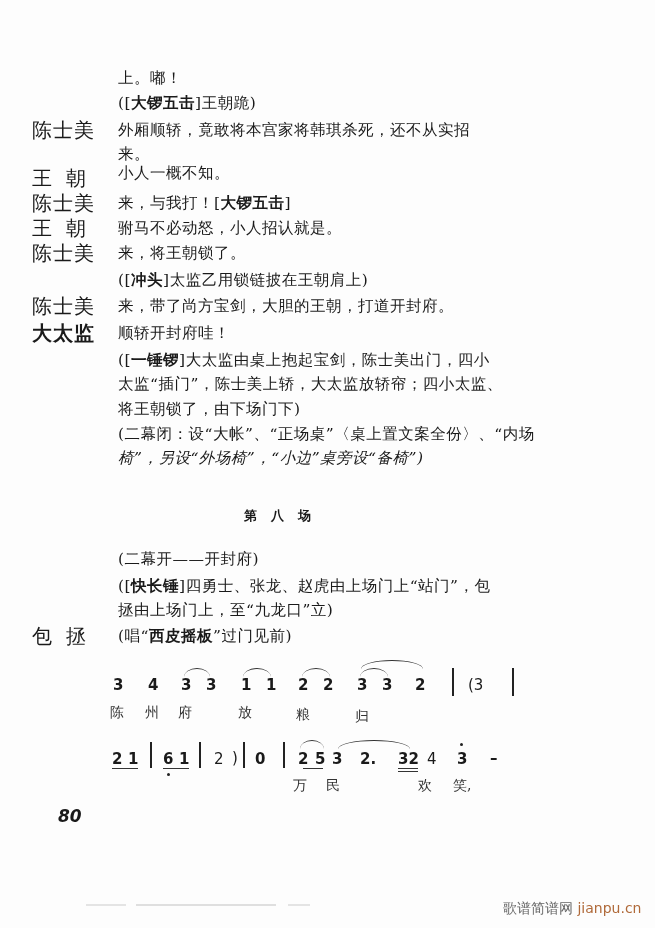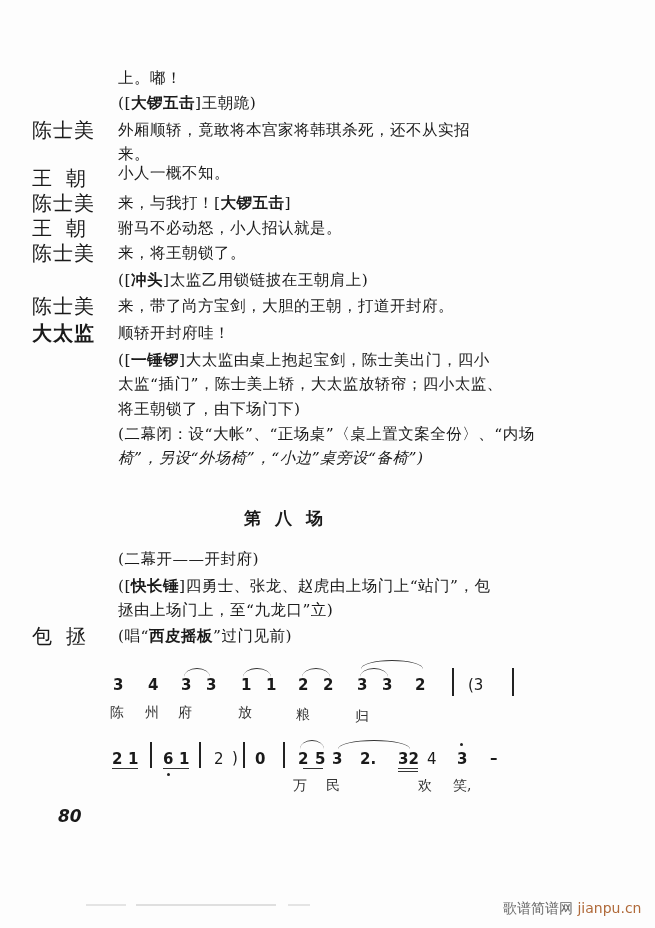--- a/index.html
+++ b/index.html
@@ -6,21 +6,21 @@
     body {
       width: 655px; height: 928px; background: #fdfdfd; position: relative; overflow: hidden;
       font-family: "DejaVu Serif", "Liberation Serif", serif; color: #1a1a1a;
     }
     .line { position: absolute; font-size: 15.5px; line-height: 20px; white-space: nowrap; letter-spacing: 0.5px; }
     .speaker { position: absolute; left: 32px; font-size: 20px; line-height: 20px; white-space: nowrap; letter-spacing: 1px; }
     .speaker.wide { letter-spacing: 14px; }
     .speaker.bold { font-weight: bold; }
     .text { left: 118px; }
     .b { font-weight: bold; font-family: "DejaVu Sans", "Liberation Sans", sans-serif; }
-    .heading { position: absolute; left: 244px; top: 507px; font-size: 17px; font-weight: bold; letter-spacing: 14px; font-family: "DejaVu Sans", sans-serif; }
+    .heading { position: absolute; left: 244px; top: 507px; font-size: 13px; font-weight: bold; letter-spacing: 14px; font-family: "DejaVu Sans", sans-serif; }
     .note { position: absolute; font-family: "DejaVu Sans", "Liberation Sans", sans-serif; font-weight: bold; font-size: 15px; }
     .lyric { position: absolute; font-size: 14px; color: #333; }
     .bar { position: absolute; width: 2px; background: #222; }
     .slur { position: absolute; border-top: 1.5px solid #333; border-radius: 50% 50% 0 0 / 100% 100% 0 0; height: 8px; }
     .uline { position: absolute; height: 1.3px; background: #333; }
     .dot { position: absolute; width: 3px; height: 3px; background: #222; border-radius: 50%; }
     .pagenum { position: absolute; left: 58px; top: 806px; font-size: 17px; font-weight: bold; font-style: italic; font-family: "DejaVu Sans", sans-serif; }
     .watermark { position: absolute; left: 503px; top: 900px; font-size: 14px; color: #666; font-family: "DejaVu Sans", sans-serif; }
     .watermark .latin { color: #b06a3a; }
     .scan { position: absolute; top: 904px; height: 2px; background: #ccc; }

